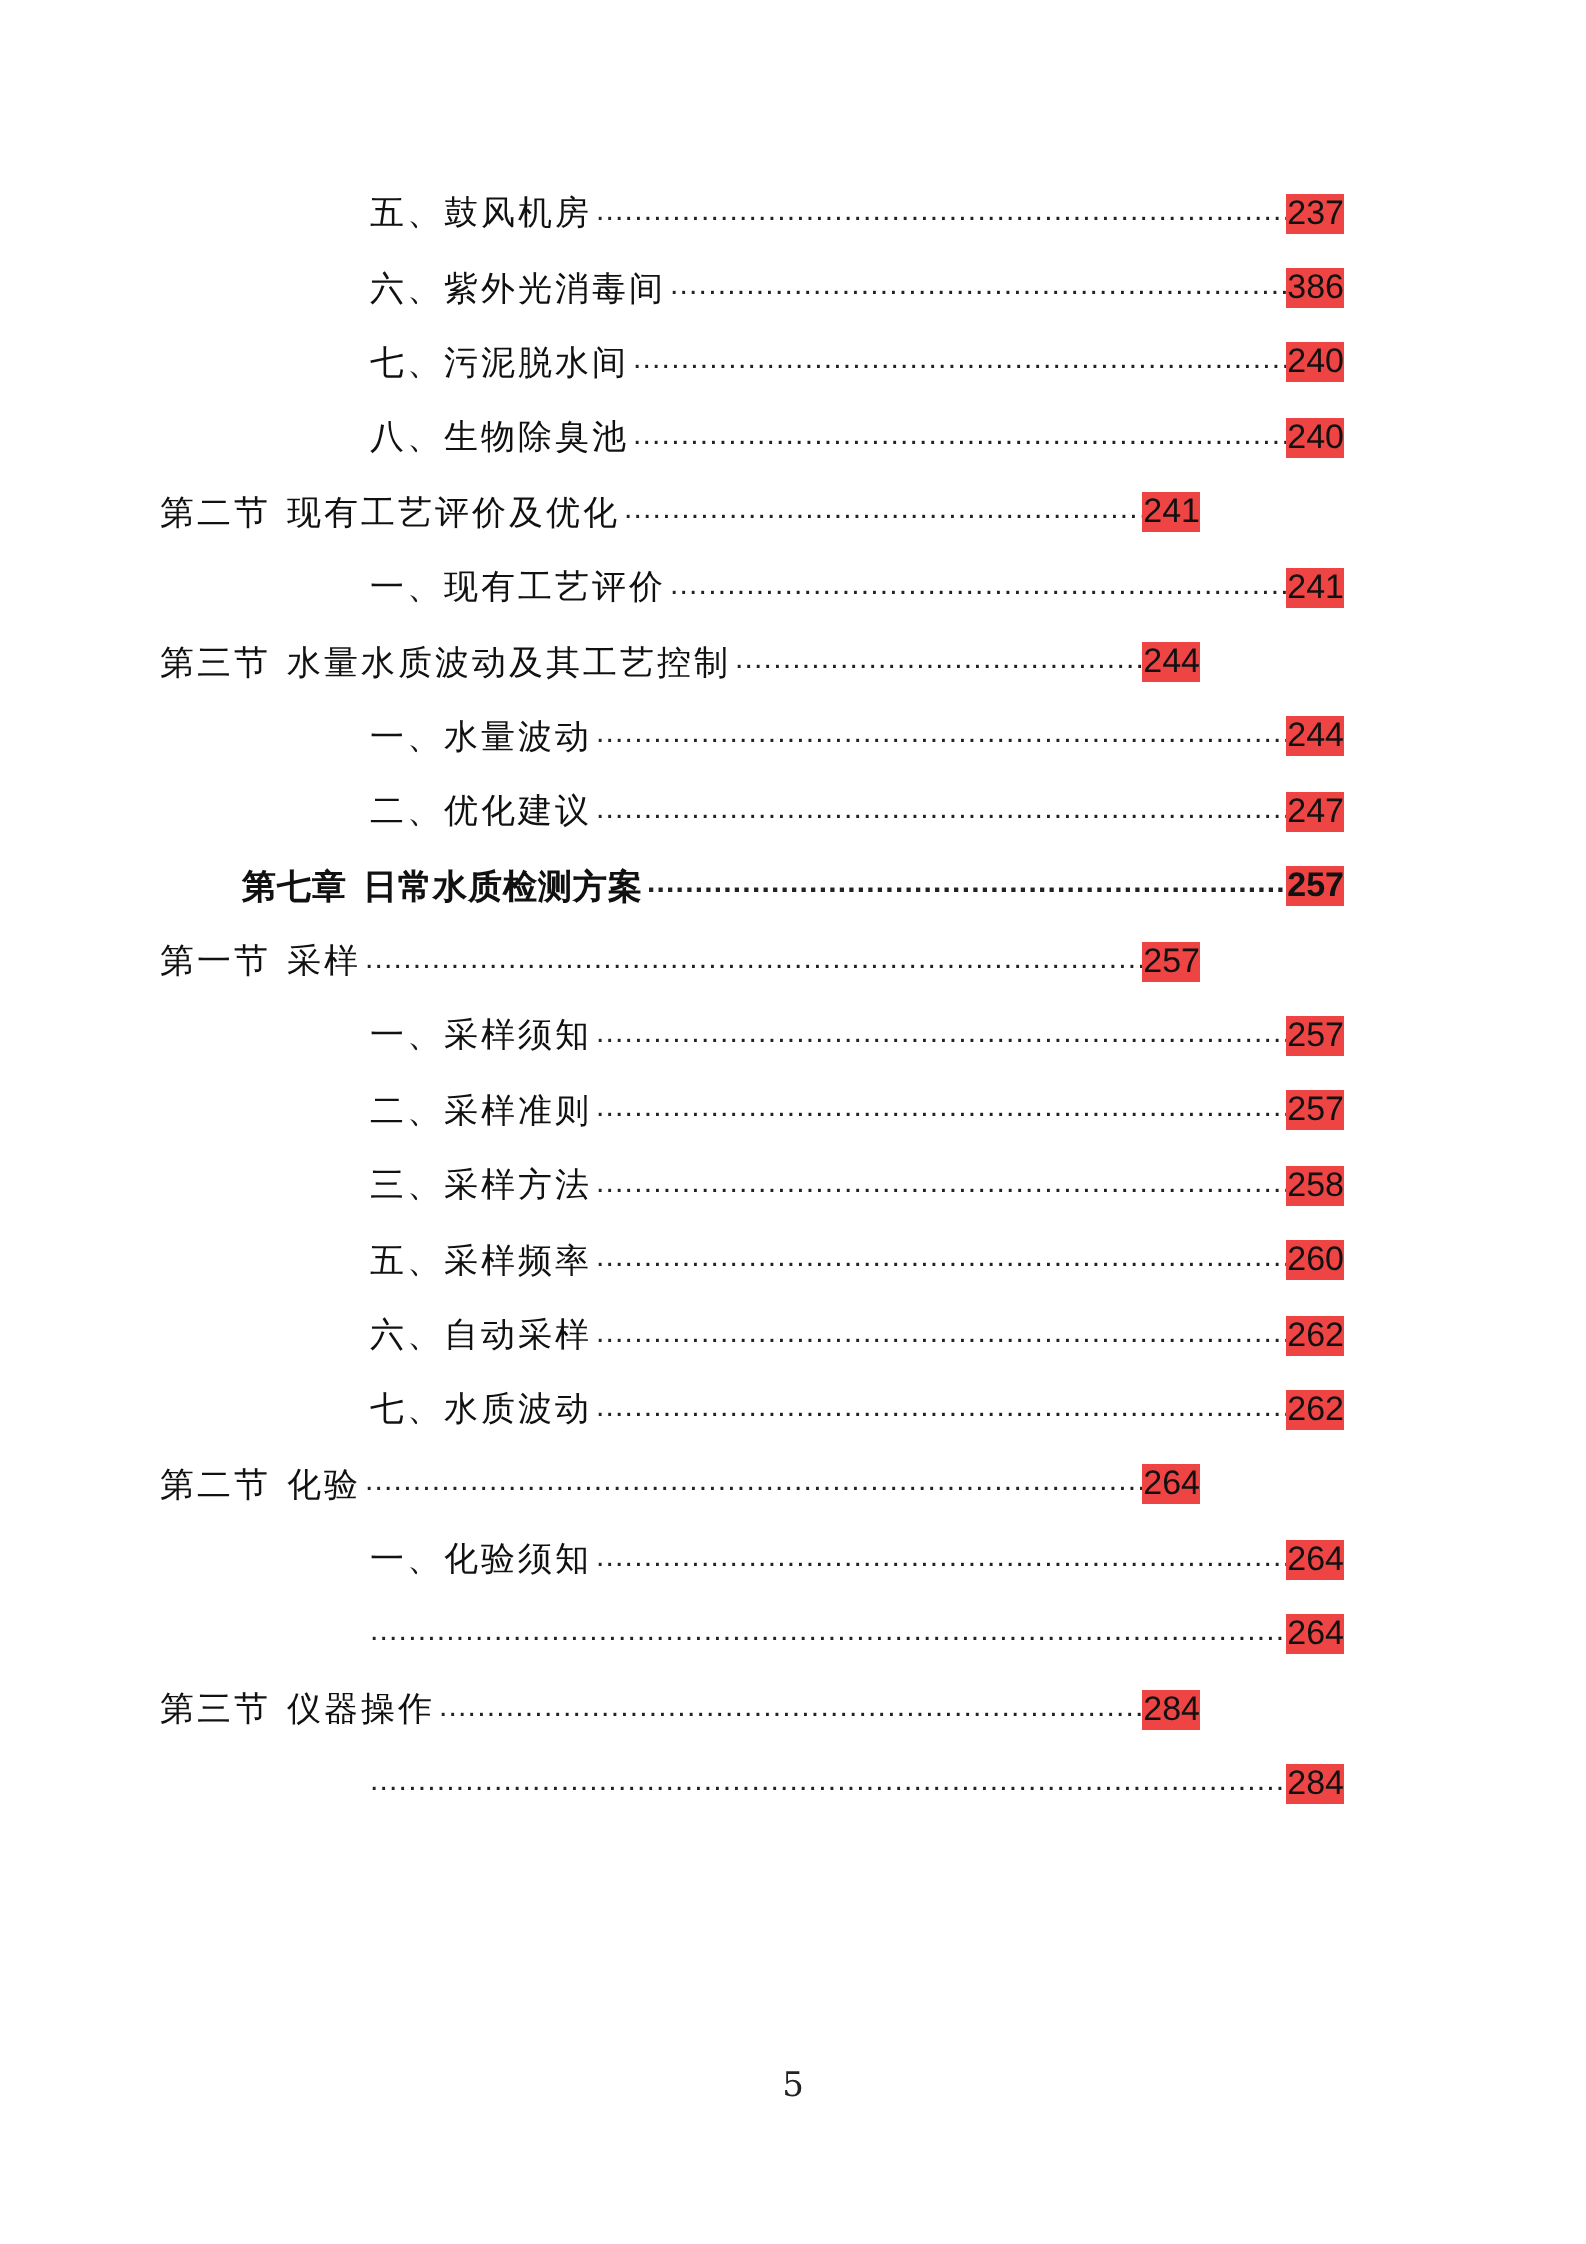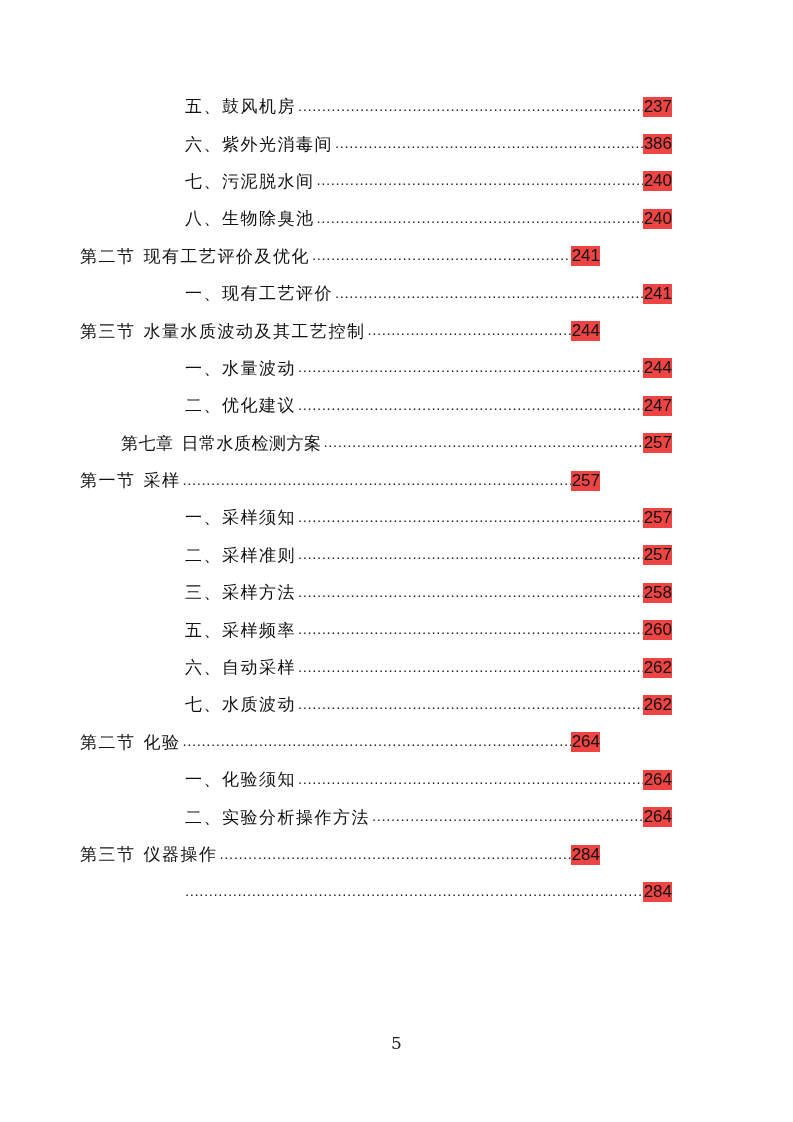--- a/index.html
+++ b/index.html
@@ -10,21 +10,21 @@
          font-size: 17px; }
   .row .label { white-space: nowrap; background: #fff; padding-right: 2px; position: relative; z-index: 1; }
   .row .leader { flex: 1; overflow: hidden; white-space: nowrap; height: 20px; position: relative; }
   .row .leader::before {
     content: "................................................................................................................................................................";
     position: absolute; left: 0; top: 0; font-family: "Liberation Sans", sans-serif;
     font-size: 15px; letter-spacing: 0.6px; color: #222;
   }
   .row .page { white-space: nowrap; background: #ef4444; padding-left: 1px;
                font-family: "Liberation Sans", sans-serif; font-size: 17px; position: relative; z-index: 1; }
-  .lvl-chapter { padding-left: 121px; width: calc(672px - 121px); font-weight: normal; justify-content: flex-end; }
+  .lvl-chapter { padding-left: 121px; width: calc(672px - 121px); font-weight: bold; justify-content: flex-end; }
   .lvl-chapter .label { letter-spacing: 0.5px; }
   .lvl-section { padding-left: 80px; width: calc(672px - 152px); }
   .lvl-item { padding-left: 185px; width: calc(672px - 185px); }
   .lvl-section .label, .lvl-item .label { letter-spacing: 1.5px; font-weight: normal; }
   .num-gap { display: inline-block; width: 8px; }
   .page-number { position: absolute; top: 1033px; left: 0; width: 793px; text-align: center;
                  font-family: "DejaVu Serif", "Liberation Serif", serif; font-size: 17px; color: #222; }
 </style>
 </head>
 <body>
@@ -119,21 +119,20 @@
       <span class="label"><span>第二节</span><span class="num-gap"></span><span>化验</span></span>
       <span class="leader"></span>
       <span class="page">264</span>
     </div>
   <div class="row lvl-item">
       <span class="label"><span>一、</span><span>化验须知</span></span>
       <span class="leader"></span>
       <span class="page">264</span>
     </div>
   <div class="row lvl-item">
-      <span class="label"><span>二、</span><span>实验分析操作方法</span></span>
       <span class="leader"></span>
       <span class="page">264</span>
     </div>
   <div class="row lvl-section">
       <span class="label"><span>第三节</span><span class="num-gap"></span><span>仪器操作</span></span>
       <span class="leader"></span>
       <span class="page">284</span>
     </div>
   <div class="row lvl-item">
       <span class="leader"></span>

